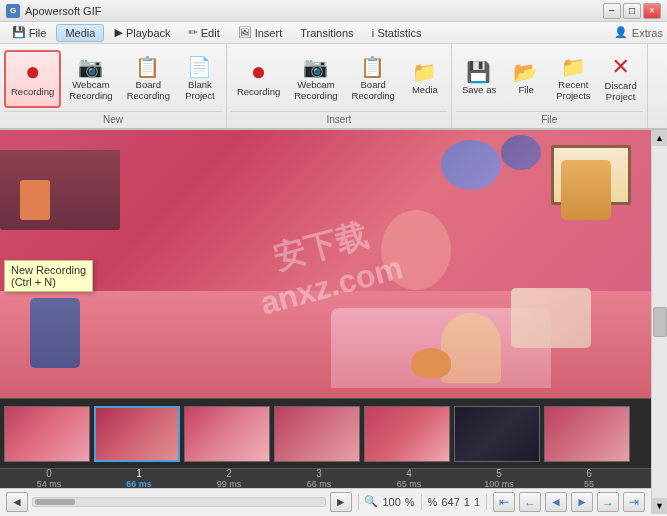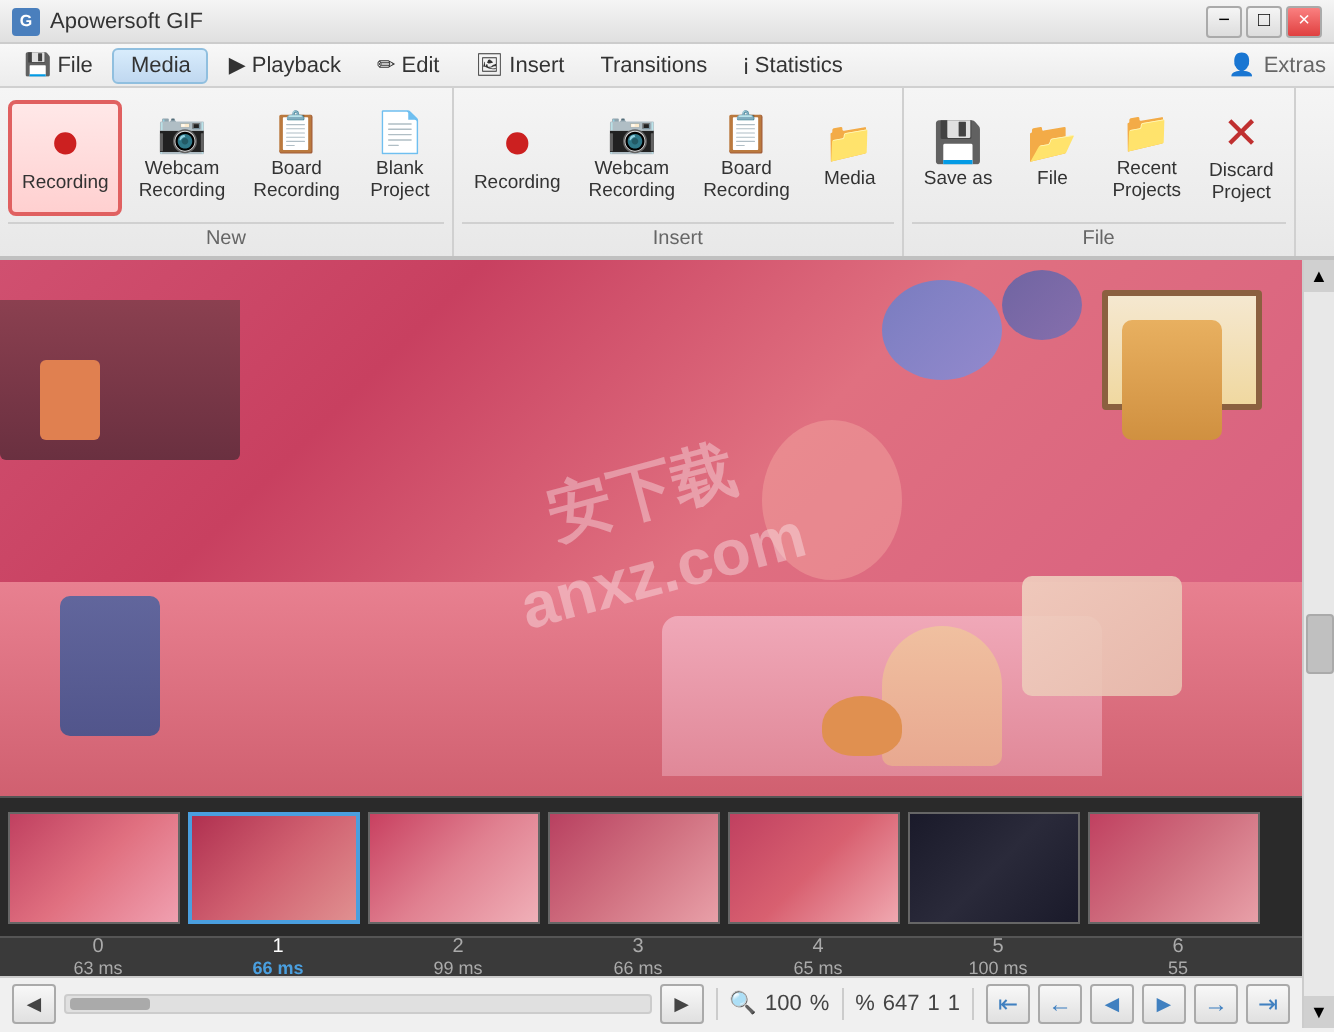--- a/index.html
+++ b/index.html
@@ -391,20 +391,24 @@
       </div>
 
       <div class="watermark">
         <div style="text-align:center;color:rgba(255,255,255,0.35);font-size:32px;font-weight:bold;transform:rotate(-15deg);font-family:Arial;">
           <div>安下载</div>
           <div>anxz.com</div>
         </div>
       </div>
 
 
+      <div class="tooltip">
+        <div>New Recording</div>
+        <div>(Ctrl + N)</div>
+      </div>
     </div>
 
     <div class="filmstrip">
       <div class="film-frame film-frame-1">
         <div class="film-frame-inner"></div>
       </div>
       <div class="film-frame active film-frame-2">
         <div class="film-frame-inner"></div>
       </div>
       <div class="film-frame film-frame-3">
@@ -420,21 +424,21 @@
         <div class="film-frame-inner"></div>
       </div>
       <div class="film-frame film-frame-7">
         <div class="film-frame-inner"></div>
       </div>
     </div>
 
     <div class="timeline-bar">
       <div class="timeline-item">
         <span class="timeline-num">0</span>
-        <span class="timeline-ms">63 ms</span>
+        <span class="timeline-ms">54 ms</span>
       </div>
       <div class="timeline-item active">
         <span class="timeline-num">1</span>
         <span class="timeline-ms">66 ms</span>
       </div>
       <div class="timeline-item">
         <span class="timeline-num">2</span>
         <span class="timeline-ms">99 ms</span>
       </div>
       <div class="timeline-item">

